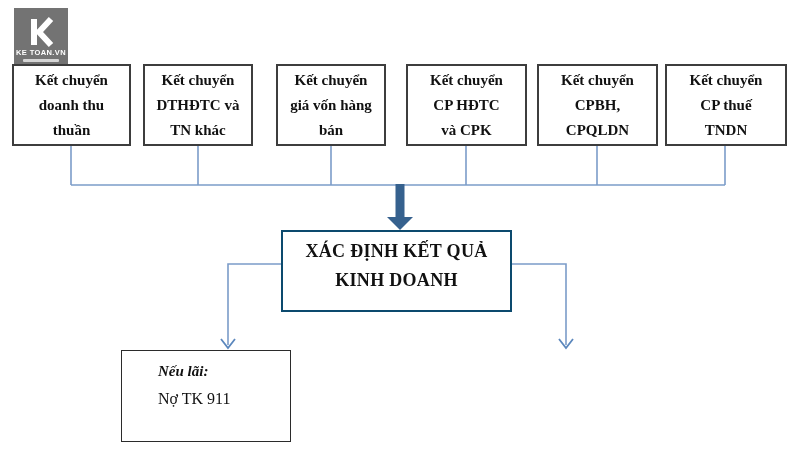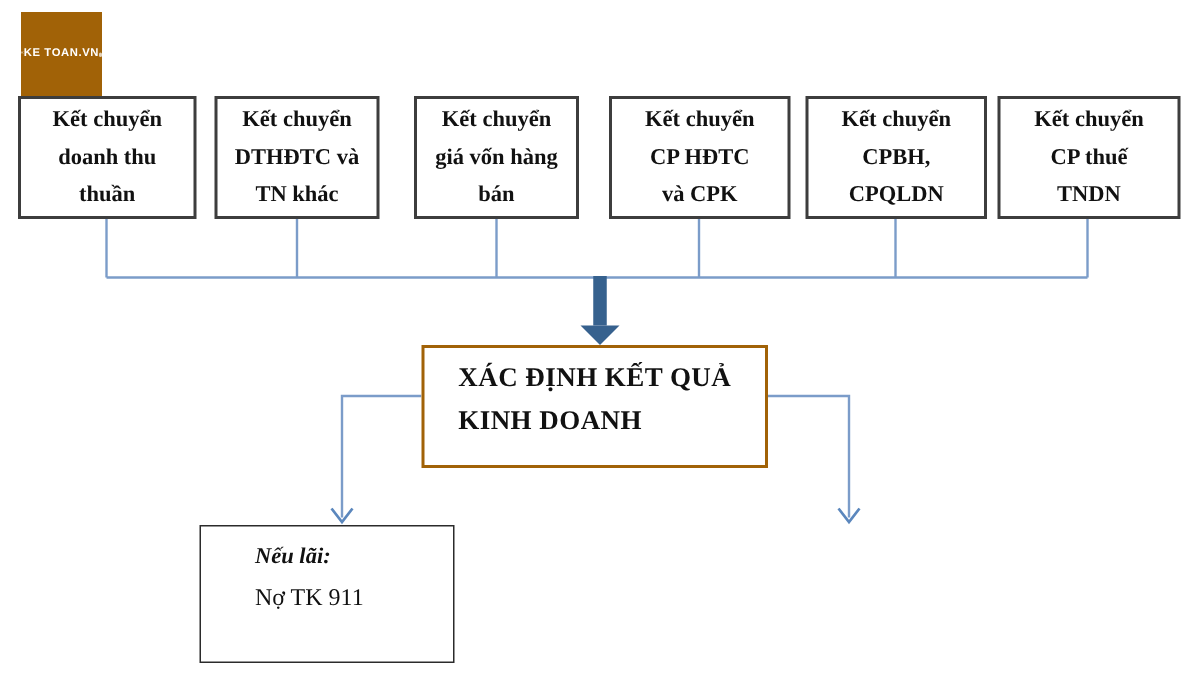--- a/index.html
+++ b/index.html
@@ -15,36 +15,36 @@
   }
   .top-box {
     top:64px; height:82px; border:2px solid #3d3d3d;
     display:flex; align-items:center; justify-content:center;
     text-align:center; font-weight:bold; font-size:15px; line-height:25px;
   }
   .lines { white-space:pre-line; }
 
   .center-box {
     left:281px; top:230px; width:231px; height:82px;
-    border:2px solid #a16207;
+    border:2px solid #0c4a6e;
     display:flex; align-items:flex-start; justify-content:center;
-    padding-top:5px; font-weight:bold;
+    padding-top:5px; text-align:center; font-weight:bold;
     font-size:18px; line-height:29px; letter-spacing:0.3px;
   }
 
   .note-box {
     top:350px; height:92px; border:1.5px solid #2b2b2b;
     padding:7px 4px 0 14px; font-size:16px; line-height:27px;
   }
   .note-title { font-weight:bold; font-style:italic; font-size:15px; }
   .indent { padding-left:26px; }
 
   .logo {
     position:absolute; left:14px; top:8px; width:54px; height:56px;
-    background:#a16207; z-index:5; display:flex; flex-direction:row;
+    background:#737373; z-index:5; display:flex; flex-direction:column;
     align-items:center; justify-content:flex-end; padding-bottom:2px;
     box-sizing:border-box;
   }
   .logo-k { width:34px; height:32px; margin-bottom:1px; }
   .logo-text {
     font-family:"Liberation Sans","DejaVu Sans",sans-serif;
     font-weight:bold; font-size:7.5px; color:#ffffff; letter-spacing:0.4px;
     line-height:8px; white-space:nowrap;
   }
   .logo-tagline {
@@ -107,21 +107,21 @@
     <div class="lines">Kết chuyển
 CP thuế
 TNDN</div>
   </div>
 
   <div class="box center-box">
     <div class="lines">XÁC ĐỊNH KẾT QUẢ
 KINH DOANH</div>
   </div>
 
-  <div class="box note-box" style="left:133px; width:170px;padding-left:36px;">
+  <div class="box note-box" style="left:121px; width:170px;padding-left:36px;">
     <div class="note-title">Nếu lãi:</div>
     <div>Nợ TK 911</div>
   </div>
 
   <div class="logo">
     <svg class="logo-k" viewBox="0 0 34 32" xmlns="http://www.w3.org/2000/svg">
       <line x1="10" y1="3" x2="10" y2="29" stroke="#ffffff" stroke-width="6"></line>
       <polyline points="27,3 15,16 27,29" fill="none" stroke="#ffffff" stroke-width="6"></polyline>
     </svg>
     <div class="logo-text">KE TOAN.VN</div>

